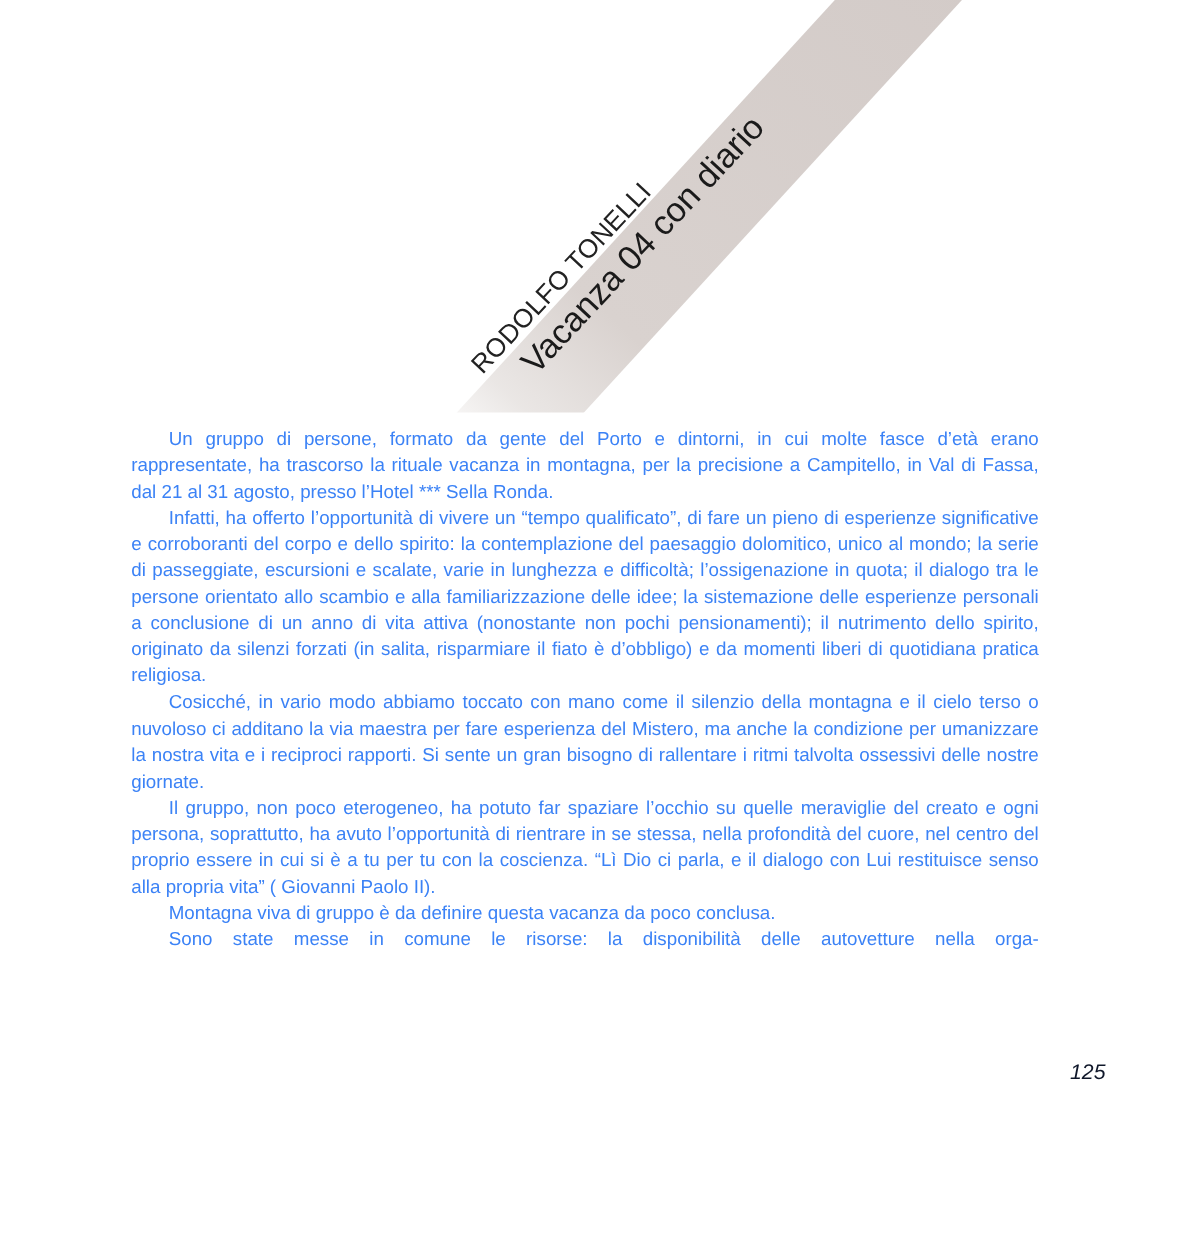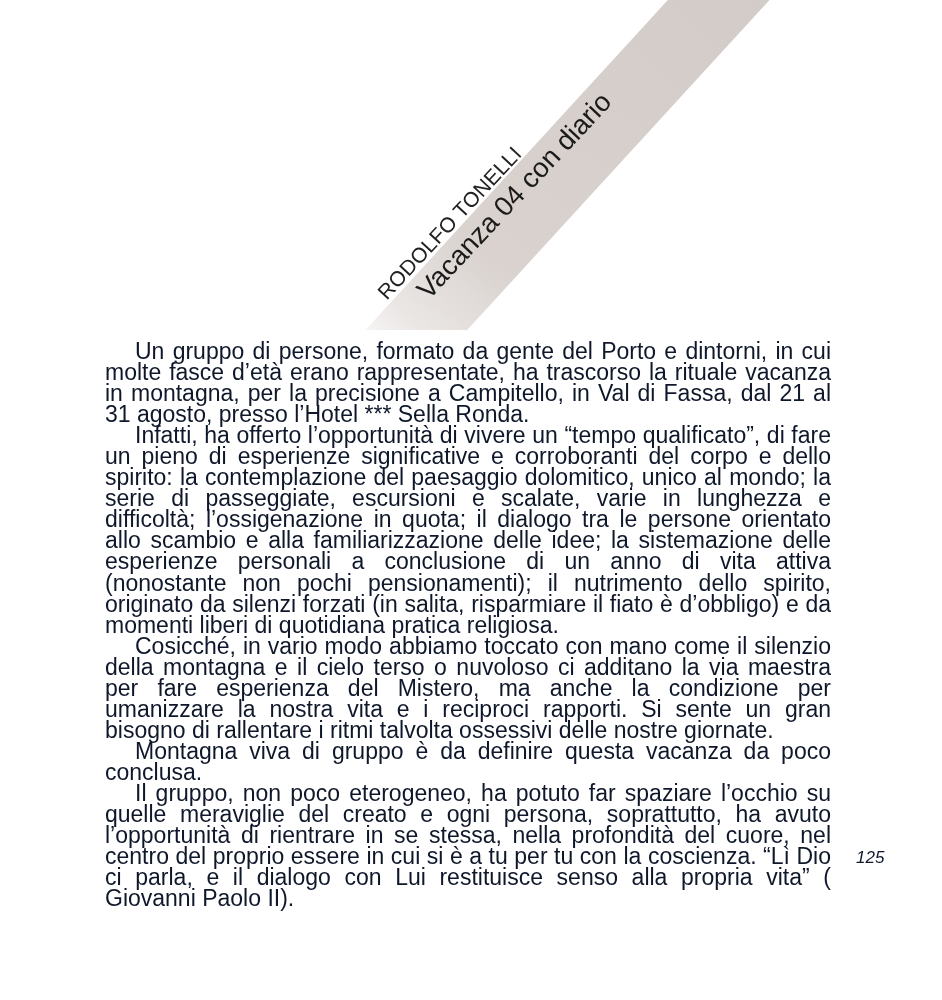--- a/index.html
+++ b/index.html
@@ -62,24 +62,24 @@
   }
   .subtitle span {
     display: inline-block;
     transform: translateY(-22px);
   }
   .body-text {
     position: absolute;
     left: 105px;
     top: 341px;
     width: 726px;
-    font-size: 23px;
+    font-size: 15px;
     line-height: 21.05px;
     text-align: justify;
-    color: #0f172a;
+    color: #3b82f6;
   }
   .body-text p {
     margin: 0;
     text-indent: 30px;
   }
   .body-text p.last {
     text-align-last: justify;
   }
   .page-number {
     position: absolute;
@@ -97,17 +97,18 @@
   <div class="banner"></div>
 </div>
 
 <div class="author"><span>RODOLFO TONELLI</span></div>
 <div class="subtitle"><span>Vacanza 04 con diario</span></div>
 
 <div class="body-text">
   <p>Un gruppo di persone, formato da gente del Porto e dintorni, in cui molte fasce d’età erano rappresentate, ha trascorso la rituale vacanza in montagna, per la precisione a Campitello, in Val di Fassa, dal 21 al 31 agosto, presso l’Hotel *** Sella Ronda.</p>
   <p>Infatti, ha offerto l’opportunità di vivere un “tempo qualificato”, di fare un pieno di esperienze significative e corroboranti del corpo e dello spirito: la contemplazione del paesaggio dolomitico, unico al mondo; la serie di passeggiate, escursioni e scalate, varie in lunghezza e difficoltà; l’ossigenazione in quota; il dialogo tra le persone orientato allo scambio e alla familiarizzazione delle idee; la sistemazione delle esperienze personali a conclusione di un anno di vita attiva (nonostante non pochi pensionamenti); il nutrimento dello spirito, originato da silenzi forzati (in salita, risparmiare il fiato è d’obbligo) e da momenti liberi di quotidiana pratica religiosa.</p>
   <p>Cosicché, in vario modo abbiamo toccato con mano come il silenzio della montagna e il cielo terso o nuvoloso ci additano la via maestra per fare esperienza del Mistero, ma anche la condizione per umanizzare la nostra vita e i reciproci rapporti. Si sente un gran bisogno di rallentare i ritmi talvolta ossessivi delle nostre giornate.</p>
+  <p>Il gruppo, non poco eterogeneo, ha potuto far spaziare l’occhio su quelle meraviglie del creato e ogni persona, soprattutto, ha avuto l’opportunità di rientrare in se stessa, nella profondità del cuore, nel centro del proprio essere in cui si è a tu per tu con la coscienza. “Lì Dio ci parla, e il dialogo con Lui restituisce senso alla propria vita” ( Giovanni Paolo II).</p>
   <p>Montagna viva di gruppo è da definire questa vacanza da poco conclusa.</p>
-  <p>Il gruppo, non poco eterogeneo, ha potuto far spaziare l’occhio su quelle meraviglie del creato e ogni persona, soprattutto, ha avuto l’opportunità di rientrare in se stessa, nella profondità del cuore, nel centro del proprio essere in cui si è a tu per tu con la coscienza. “Lì Dio ci parla, e il dialogo con Lui restituisce senso alla propria vita” ( Giovanni Paolo II).</p>
+  <p class="last">Sono state messe in comune le risorse: la disponibilità delle autovetture nella orga-</p>
 </div>
 
 <div class="page-number">125</div>
 
 </body></html>

